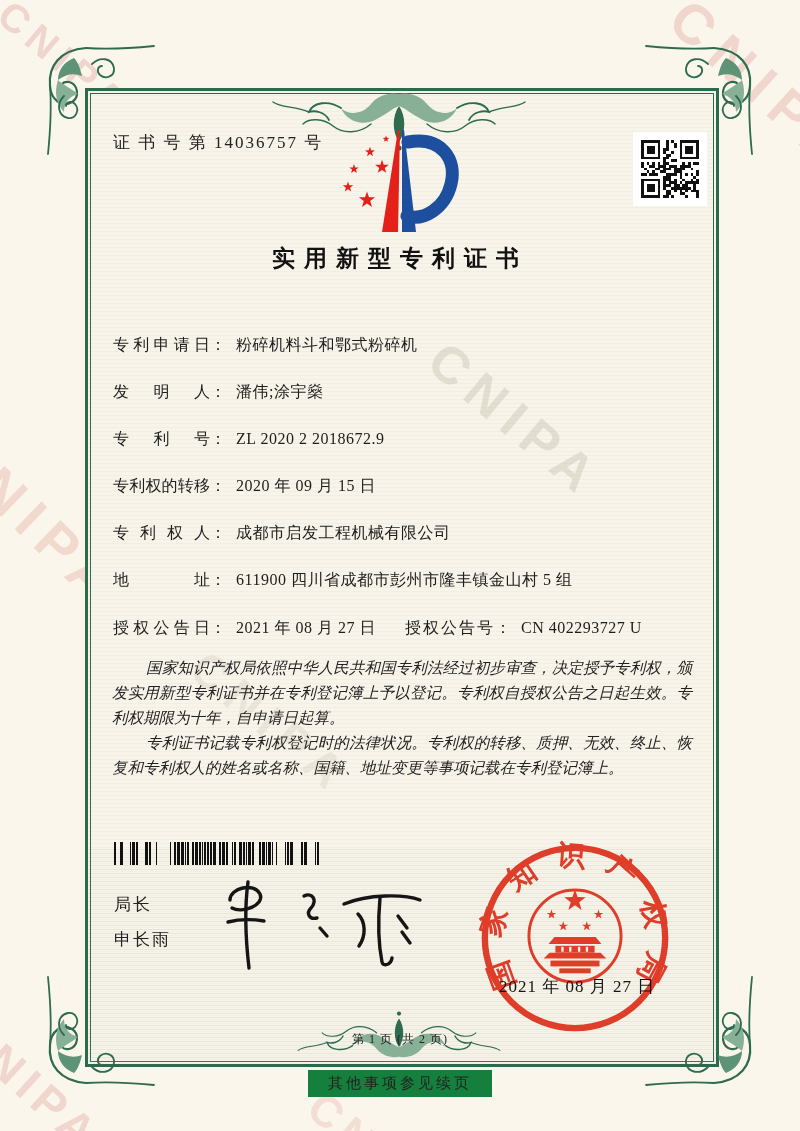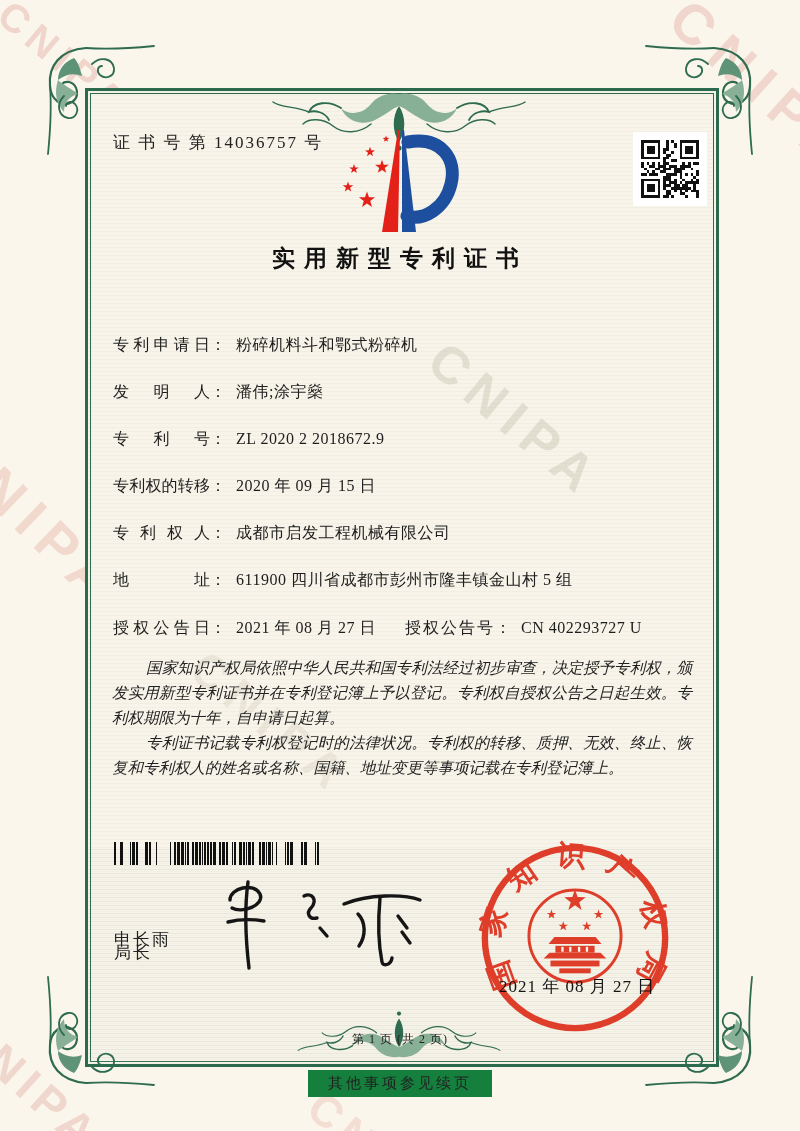--- a/index.html
+++ b/index.html
@@ -361,21 +361,21 @@
         <rect x="171" y="0" width="1" height="23"></rect>
         <rect x="173" y="0" width="2" height="23"></rect>
         <rect x="176" y="0" width="3" height="23"></rect>
         <rect x="187" y="0" width="2" height="23"></rect>
         <rect x="190" y="0" width="3" height="23"></rect>
         <rect x="201" y="0" width="1" height="23"></rect>
         <rect x="203" y="0" width="2" height="23"></rect>
       </svg>
   </div>
 
-  <div class="officer" style="top:893px;margin-top:48px;">局长</div>
+  <div class="officer" style="top:893px;">局长</div>
   <div class="officer" style="top:928px;">申长雨</div>
 
   <svg class="signature" width="235" height="108" viewBox="0 0 235 108" fill="none" stroke="#151515" stroke-width="3.4" stroke-linecap="round">
     <path d="M36,12 C33,34 33,64 37,98"></path>
     <path d="M18,30 C18,18 42,12 48,24 C53,35 30,44 20,38"></path>
     <path d="M16,52 C28,49 40,49 52,51"></path>
     <path d="M92,26 C100,22 106,30 99,38 C94,43 97,50 105,48"></path>
     <path d="M108,58 L115,66"></path>
     <path d="M132,34 C156,24 192,24 208,30"></path>
     <path d="M168,28 C166,50 166,72 170,92 C171,97 179,95 180,88"></path>

